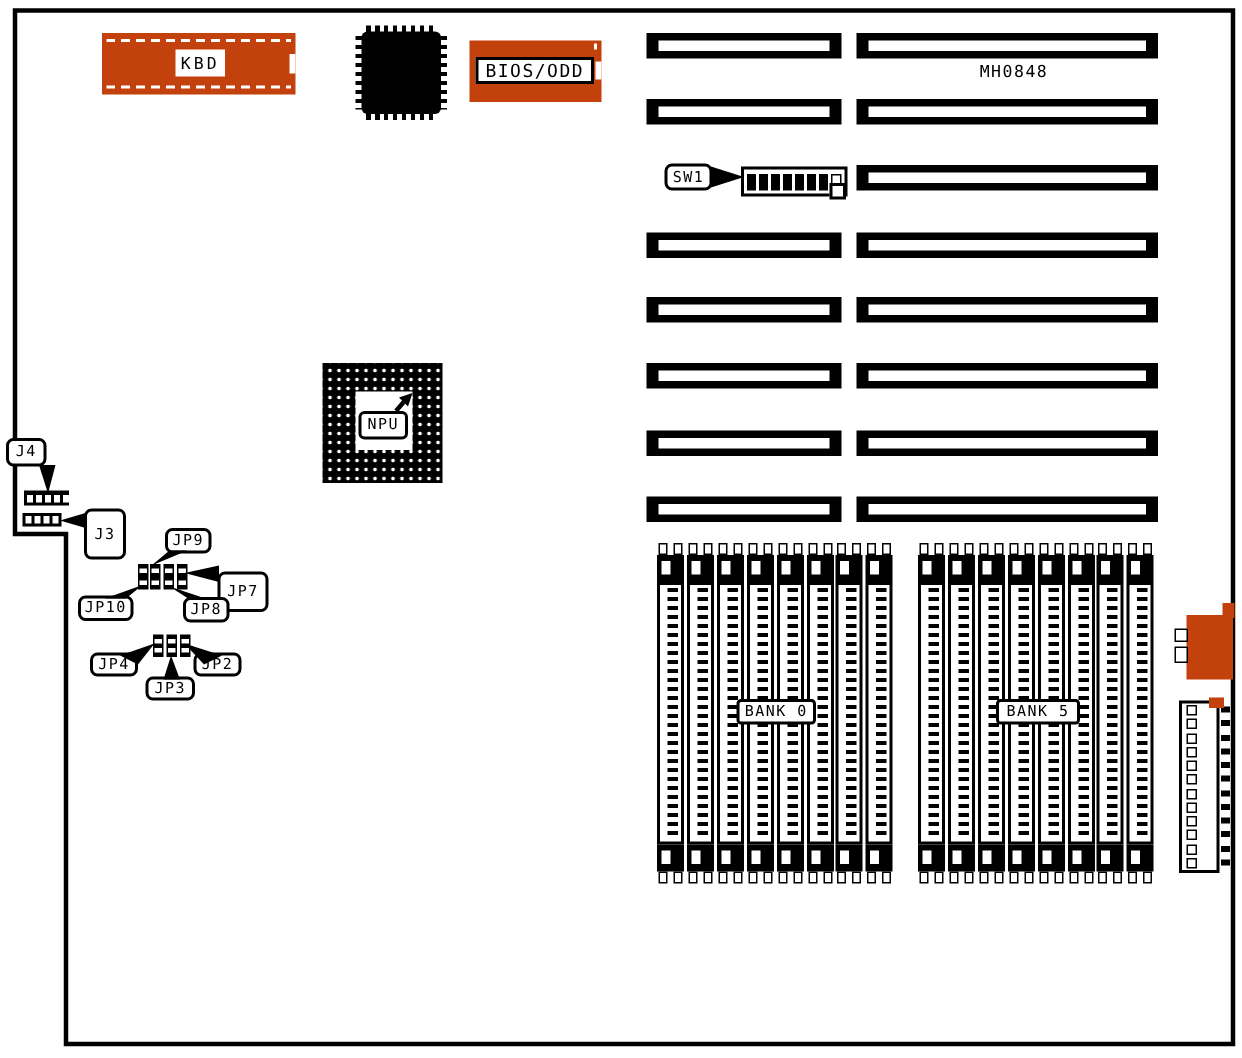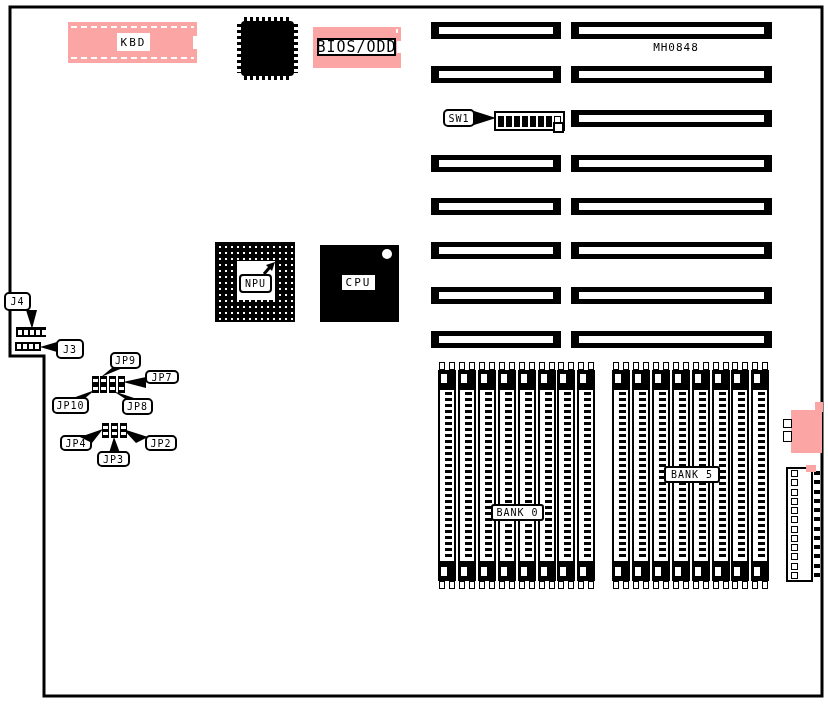--- a/index.html
+++ b/index.html
@@ -6,21 +6,21 @@
   #board{position:relative;width:828px;height:705px;background:#fff;overflow:hidden;
          font-family:"DejaVu Sans Mono","Liberation Mono",monospace;color:#000;}
   svg.ovl{position:absolute;left:0;top:0;pointer-events:none;}
   #ovl-bottom{z-index:1;}
   #ovl-top{z-index:6;}
   
   .bub{position:absolute;background:#fff;border:2px solid #000;border-radius:5px;
        display:flex;align-items:center;justify-content:center;
        font-size:10px;letter-spacing:1px;white-space:nowrap;z-index:5;box-sizing:border-box;}
   
-  .blkbox{position:absolute;background:#fca5a5;box-sizing:border-box;}
+  .blkbox{position:absolute;background:#c2410c;box-sizing:border-box;}
   .chip-label{position:absolute;background:#fff;display:flex;align-items:center;justify-content:center;
        font-size:11px;letter-spacing:2px;white-space:nowrap;box-sizing:border-box;}
   .kbd-dash{position:absolute;left:3px;right:3px;height:2px;
        background:repeating-linear-gradient(90deg,#fff 0 6px,rgba(0,0,0,0) 6px 10px);}
   .side-notch{position:absolute;right:0;width:4px;background:#fff;}
   .tick{position:absolute;background:#fff;}
   
   #qfp{position:absolute;left:237px;top:17px;width:61px;height:63px;z-index:2;}
   #qfp .die{position:absolute;left:4px;top:4px;right:4px;bottom:4px;background:#000;border-radius:4px;}
   #qfp .pins-h{position:absolute;left:7px;right:7px;height:5px;
@@ -90,21 +90,21 @@
     <div class="pins-h" style="top:0;"></div>
     <div class="pins-h" style="bottom:0;"></div>
     <div class="pins-v" style="left:0;"></div>
     <div class="pins-v" style="right:0;"></div>
     <div class="die"></div>
   </div>
 
   <div class="blkbox" style="left:313px;top:27px;width:88px;height:41px;">
     <div class="tick" style="right:3px;top:2px;width:2px;height:4px;"></div>
     <div class="side-notch" style="top:14px;height:12px;"></div>
-    <div class="chip-label" style="left:4px;top:11px;width:79px;height:18px;border:2px solid #000;font-size:15px;letter-spacing:1px;">BIOS/ODD</div>
+    <div class="chip-label" style="left:4px;top:11px;width:79px;height:18px;border:2px solid #000;font-size:12px;letter-spacing:1px;">BIOS/ODD</div>
   </div>
 
   <div id="model">MH0848</div>
 
   <div id="dip">
       <div class="dip-on"></div>
       <div class="dip-on"></div>
       <div class="dip-on"></div>
       <div class="dip-on"></div>
       <div class="dip-on"></div>
@@ -113,40 +113,36 @@
       <div class="dip-off"></div>
     </div>
   <div id="dip-aux"></div>
   <div class="bub" style="left:443px;top:109px;width:32px;height:18px;">SW1</div>
 
   <div id="npu">
     <div id="npu-cut"></div>
   </div>
   <div class="bub" style="left:239px;top:274px;width:33px;height:19px;border-radius:4px;">NPU</div>
 
-  <div id="cpu">
-    <div class="dot"></div>
-    <div class="chip-label" style="left:22px;top:30px;width:33px;height:15px;">CPU</div>
-  </div>
 
   <div class="pinbar" id="j4bar" style="left:16px;top:327px;width:30px;height:10px;">
       <div class="pb"></div>
       <div class="pb"></div>
       <div class="pb"></div>
       <div class="pb"></div>
       <div class="pb"></div>
     </div>
   <div class="pinbar" id="j3bar" style="left:15px;top:342px;width:26px;height:9px;">
       <div class="pb"></div>
       <div class="pb"></div>
       <div class="pb"></div>
       <div class="pb"></div>
     </div>
   <div class="bub" style="left:4px;top:292px;width:27px;height:19px;">J4</div>
-  <div class="bub" style="left:56px;top:339px;width:28px;height:20px;">J3</div>
+  <div class="bub" style="left:56px;top:339px;width:28px;height:34px;">J3</div>
 
   <div class="jblk" style="left:92px;top:376px;height:17px;">
       <div class="js"></div>
       <div class="js"></div>
     </div>
   <div class="jblk" style="left:100px;top:376px;height:17px;">
       <div class="js"></div>
       <div class="js"></div>
     </div>
   <div class="jblk" style="left:109px;top:376px;height:17px;">
@@ -165,28 +161,28 @@
   <div class="jblk" style="left:111px;top:423px;height:15px;">
       <div class="js"></div>
       <div class="js"></div>
     </div>
   <div class="jblk" style="left:120px;top:423px;height:15px;">
       <div class="js"></div>
       <div class="js"></div>
     </div>
 
   <div class="bub" style="left:110px;top:352px;width:31px;height:17px;">JP9</div>
-  <div class="bub" style="left:145px;top:370px;width:34px;height:14px;">JP7</div>
+  <div class="bub" style="left:145px;top:381px;width:34px;height:27px;">JP7</div>
   <div class="bub" style="left:52px;top:397px;width:37px;height:17px;text-align:right;">JP10</div>
   <div class="bub" style="left:122px;top:398px;width:31px;height:17px;">JP8</div>
   <div class="bub" style="left:60px;top:435px;width:32px;height:16px;">JP4</div>
-  <div class="bub" style="left:145px;top:435px;width:32px;height:16px;">JP2</div>
+  <div class="bub" style="left:129px;top:435px;width:32px;height:16px;">JP2</div>
   <div class="bub" style="left:97px;top:451px;width:33px;height:16px;">JP3</div>
 
-  <div class="bub" style="left:491px;top:466px;width:53px;height:17px;border-radius:3px;margin-top:38px;">BANK 0</div>
+  <div class="bub" style="left:491px;top:466px;width:53px;height:17px;border-radius:3px;">BANK 0</div>
   <div class="bub" style="left:664px;top:466px;width:56px;height:17px;border-radius:3px;">BANK 5</div>
 
   <div class="blkbox" style="left:791px;top:410px;width:31px;height:43px;z-index:2;"></div>
   <div class="blkbox" style="left:815px;top:402px;width:8px;height:10px;z-index:2;"></div>
   <div class="wtab" style="left:783px;top:419px;width:9px;height:9px;"></div>
   <div class="wtab" style="left:783px;top:431px;width:9px;height:11px;"></div>
 
   <div id="pwr">
       <div class="pwr-row">
         <div class="pwr-sq"></div>

